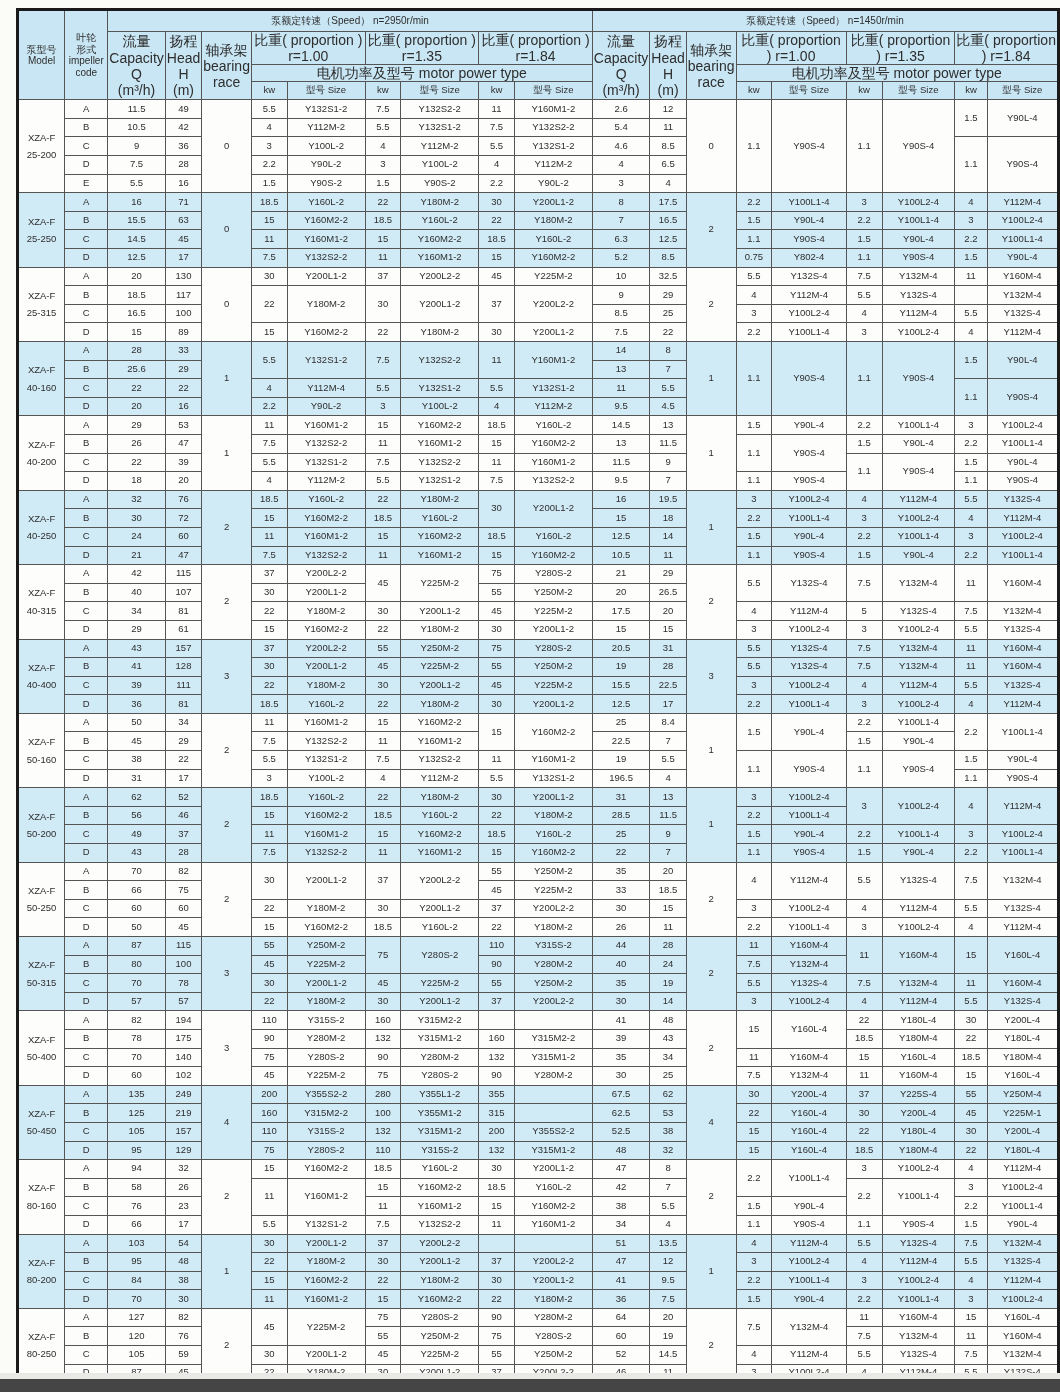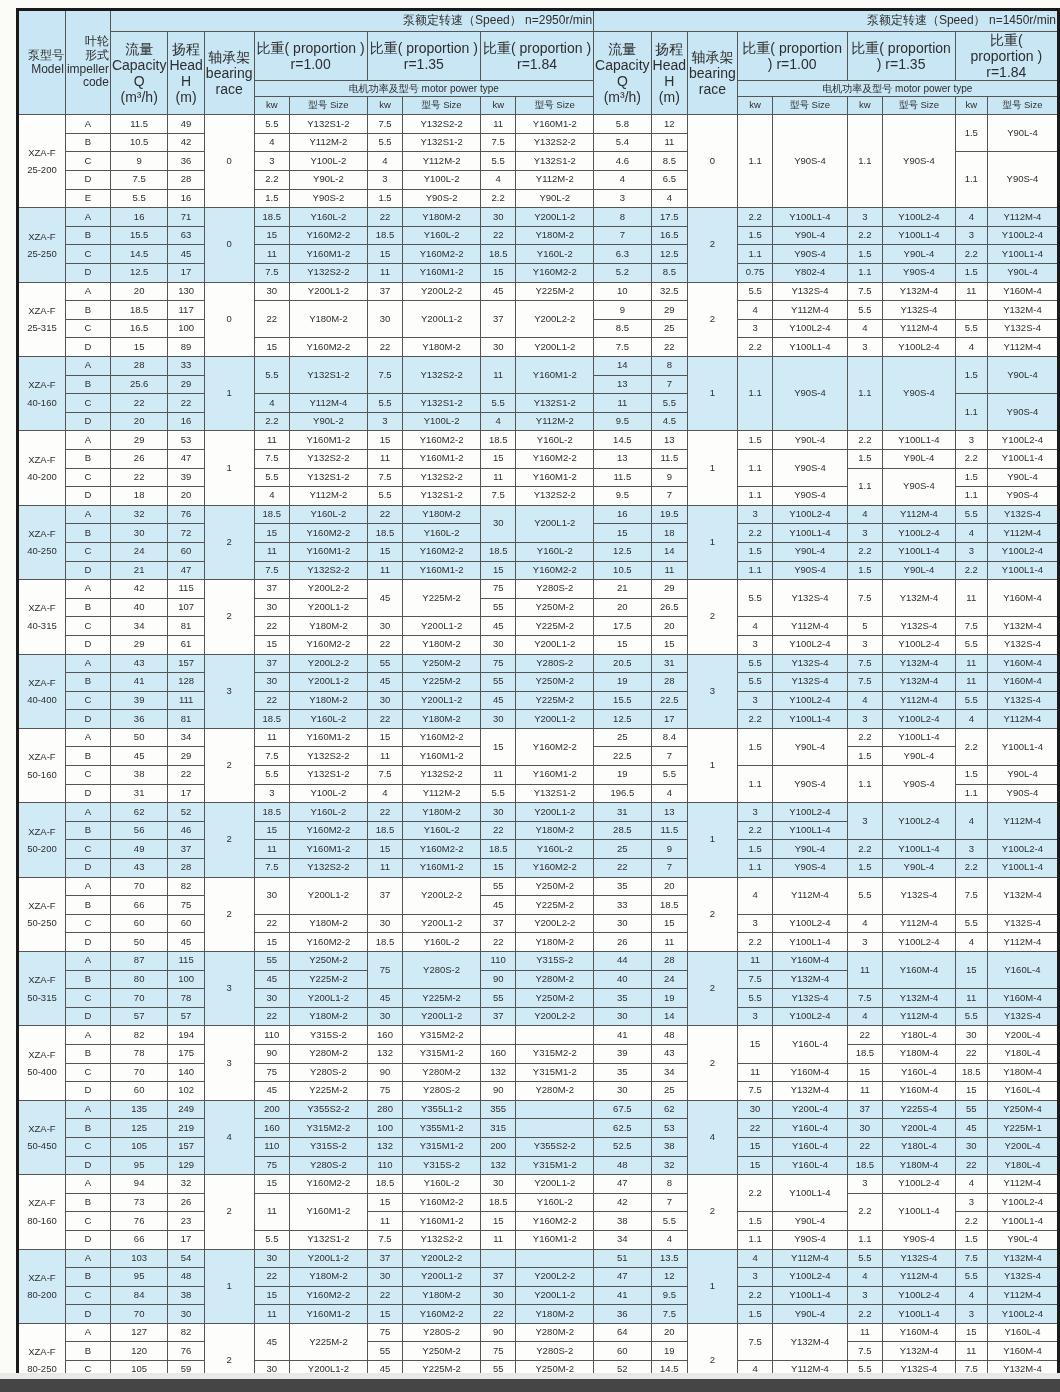--- a/index.html
+++ b/index.html
@@ -1,23 +1,23 @@
 <!DOCTYPE html>
 <html><head>
 <meta charset="utf-8">
 <style>
   html,body{margin:0;padding:0;}
   body{width:1060px;height:1392px;background:#f4f4f1;font-family:"Liberation Sans","DejaVu Sans",sans-serif;position:relative;}
   .page{position:absolute;left:0;top:0;width:1060px;height:1392px;background:#fbfbf8;overflow:hidden;}
   table{border-collapse:collapse;table-layout:fixed;position:absolute;left:16px;top:8px;background:#fdfdfc;border:3px solid #1a1a1a;}
   th,td{border:1px solid #555;font-size:9.5px;color:#2e2e2e;text-align:center;vertical-align:middle;padding:0 1px;white-space:pre-line;overflow:hidden;line-height:1.15;}
   thead th{background:#c9e6f4;font-weight:normal;}
-  thead tr.hr1 th{height:20px;font-size:12px;text-align:right;}
+  thead tr.hr1 th{height:20px;font-size:10px;}
   thead tr.hr2 th{font-size:14px;height:22px;}
-  thead tr.hr3 th{height:15px;font-size:10px;}
+  thead tr.hr3 th{height:15px;font-size:14px;}
   thead tr.hr4 th{height:17px;}
   tbody tr{height:18.6px;}
   td.t{background:#d0eaf6;}
   td.w{background:#fdfdfc;}
   td.model div.mname{line-height:1.2;}
   td.model div.mcode{line-height:1.2;margin-top:6px;}
   .bottom-bar{position:absolute;left:0;bottom:0;width:1060px;height:13px;background:#454545;}
   .bottom-gap{position:absolute;left:0;bottom:13px;width:1060px;height:6px;background:#e9e9e6;}
 </style>
 </head>
@@ -113,21 +113,21 @@
           <td class="w">A</td>
           <td class="w">11.5</td>
           <td class="w">49</td>
           <td class="w" rowspan="5">0</td>
           <td class="w">5.5</td>
           <td class="w">Y132S1-2</td>
           <td class="w">7.5</td>
           <td class="w">Y132S2-2</td>
           <td class="w">11</td>
           <td class="w">Y160M1-2</td>
-          <td class="w">5.8</td>
+          <td class="w">2.6</td>
           <td class="w">12</td>
           <td class="w" rowspan="5">0</td>
           <td class="w" rowspan="5">1.1</td>
           <td class="w" rowspan="5">Y90S-4</td>
           <td class="w" rowspan="5">1.1</td>
           <td class="w" rowspan="5">Y90S-4</td>
           <td class="w" rowspan="2">1.5</td>
           <td class="w" rowspan="2">Y90L-4</td>
         </tr>
         <tr>
@@ -1154,21 +1154,21 @@
           <td class="w" rowspan="4">2</td>
           <td class="w" rowspan="2">2.2</td>
           <td class="w" rowspan="2">Y100L1-4</td>
           <td class="w">3</td>
           <td class="w">Y100L2-4</td>
           <td class="w">4</td>
           <td class="w">Y112M-4</td>
         </tr>
         <tr>
           <td class="w">B</td>
-          <td class="w">73</td>
+          <td class="w">58</td>
           <td class="w">26</td>
           <td class="w" rowspan="2">11</td>
           <td class="w" rowspan="2">Y160M1-2</td>
           <td class="w">15</td>
           <td class="w">Y160M2-2</td>
           <td class="w">18.5</td>
           <td class="w">Y160L-2</td>
           <td class="w">42</td>
           <td class="w">7</td>
           <td class="w" rowspan="2">2.2</td>

